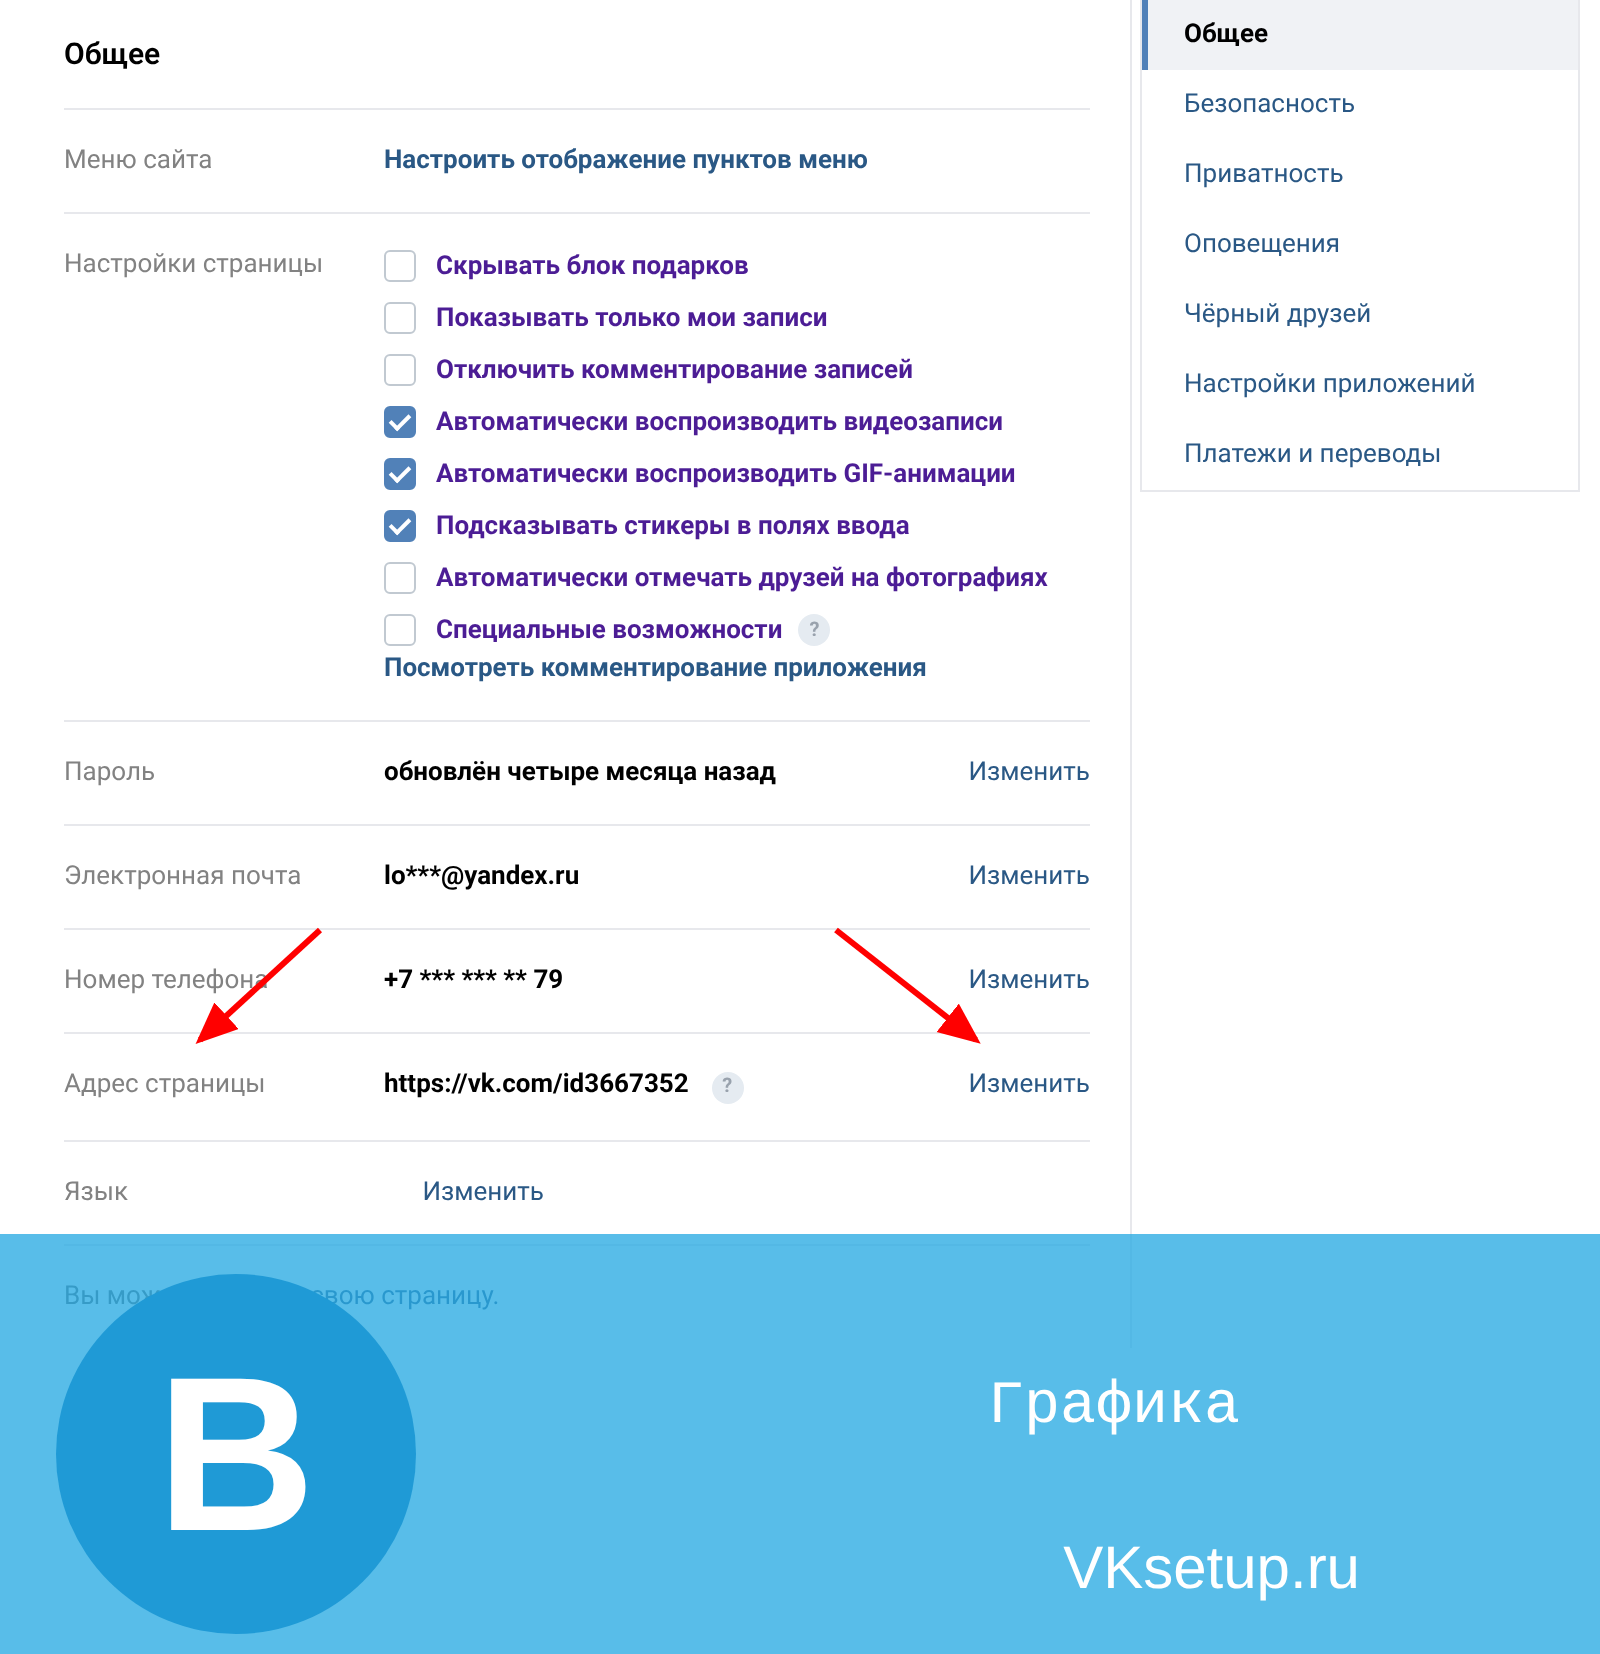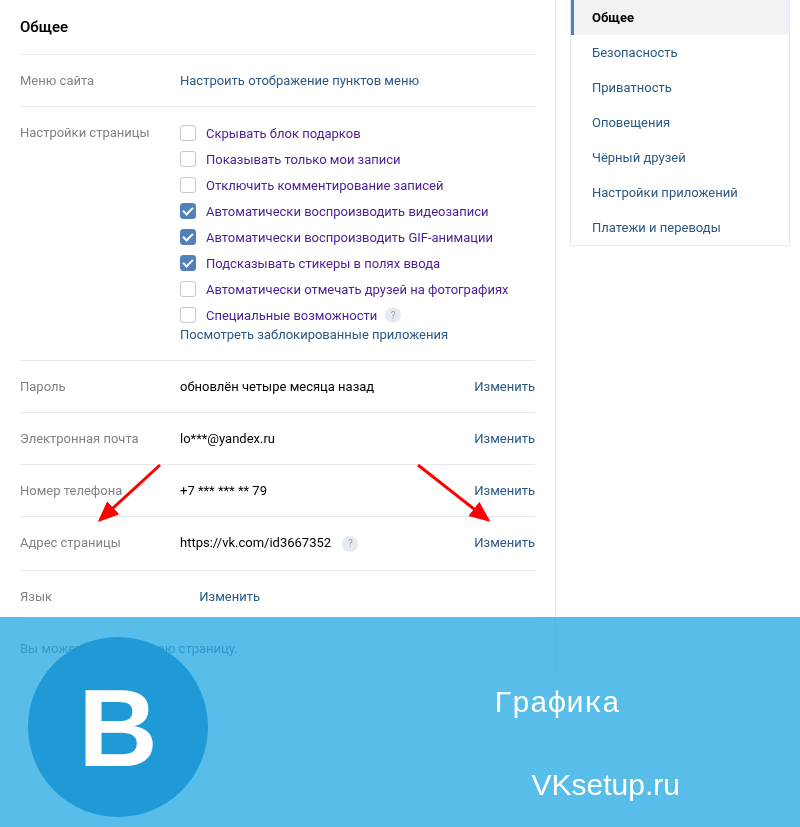--- a/index.html
+++ b/index.html
@@ -8,22 +8,22 @@
   font-size: 13px;
   color: #000;
   background: #fff;
   width: 800px;
   height: 827px;
   overflow: hidden;
   position: relative;
 }
 .container {
   display: flex;
-  gap: 14px;
-  padding: 0 10px 0 0;
+  gap: 4px;
+  padding: 0 10px 0 12px;
 }
 .main-panel {
   flex: 1;
   border-right: 1px solid #e7e8ec;
   padding: 0 0 0 20px;
 }
 .sidebar {
   width: 220px;
   background: #fff;
   border: 1px solid #e7e8ec;
@@ -49,20 +49,21 @@
 .row-label {
   width: 160px;
   color: #828282;
   font-size: 13px;
   flex-shrink: 0;
 }
 .row-content {
   flex: 1;
   color: #000;
   font-size: 13px;
+  font-weight: bold;
 }
 .row-action {
   width: 80px;
   text-align: right;
 }
 .link {
   color: #2a5885;
   cursor: pointer;
   font-size: 13px;
 }
@@ -219,21 +220,21 @@
           </div><div class="checkbox-item">
             <span class="checkbox checked"></span>
             <span class="checkbox-label">Подсказывать стикеры в полях ввода</span>
           </div><div class="checkbox-item">
             <span class="checkbox"></span>
             <span class="checkbox-label">Автоматически отмечать друзей на фотографиях</span>
           </div><div class="checkbox-item">
             <span class="checkbox"></span>
             <span class="checkbox-label">Специальные возможности</span>
             <span class="help-icon">?</span>
-          </div><span class="link blocked-link">Посмотреть заблокированные приложения</span></div>
+          </div><span class="link blocked-link">Посмотреть комментирование приложения</span></div>
     </div>
 
     <div class="divider"></div>
 
     <div class="row">
       <div class="row-label">Пароль</div>
       <div class="row-content">обновлён четыре месяца назад</div>
       <div class="row-action"><span class="link">Изменить</span></div>
     </div>
 

